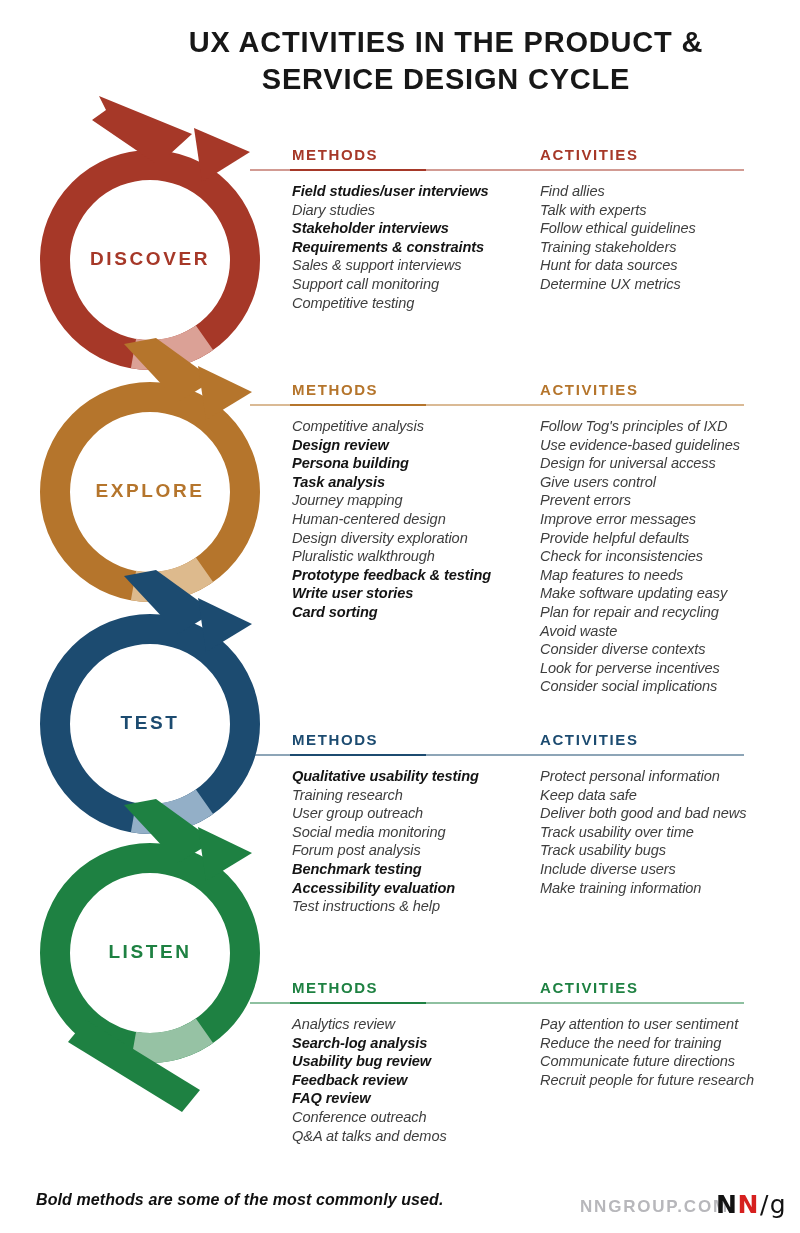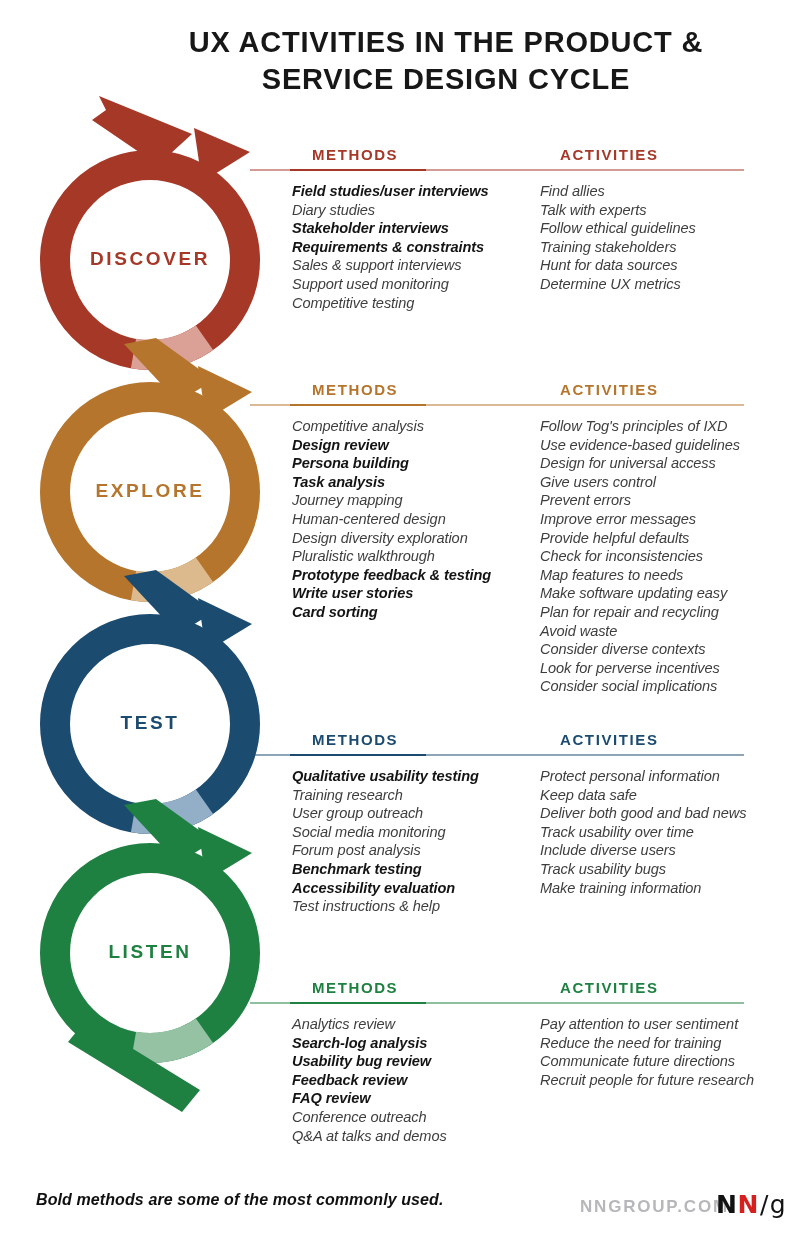--- a/index.html
+++ b/index.html
@@ -4,21 +4,21 @@
 <style>
   html,body{margin:0;padding:0;background:#ffffff;}
   .canvas{position:relative;width:800px;height:1233px;background:#ffffff;overflow:hidden;
           font-family:"Liberation Sans",sans-serif;}
   .title{position:absolute;top:24px;left:0;width:100%;text-align:center;
          font-size:29px;line-height:1.28;font-weight:bold;color:#171717;letter-spacing:0.8px;margin-left:46px;}
   #cycle-svg{position:absolute;left:0;top:60px;width:300px;height:1080px;}
   .phase-label{position:absolute;left:30px;width:240px;text-align:center;
                font-weight:bold;font-size:19px;letter-spacing:2.6px;}
   .section{position:absolute;left:0;width:800px;height:10px;}
-  .colhead{position:absolute;top:0;font-size:15px;font-weight:bold;letter-spacing:1.6px;white-space:nowrap;margin-left:20px;}
+  .colhead{position:absolute;top:0;font-size:15px;font-weight:bold;letter-spacing:1.6px;white-space:nowrap;}
   .colhead.methods{left:292px;}
   .colhead.activities{left:540px;}
   .rule-light{position:absolute;top:23px;left:250px;width:494px;height:2px;opacity:0.5;}
   .rule-dark{position:absolute;top:23px;left:290px;width:136px;height:2px;}
   .list{position:absolute;top:36px;font-style:italic;}
   .list.methods{left:292px;width:244px;}
   .list.activities{left:540px;width:258px;}
   .item{font-size:14.6px;line-height:18.6px;color:#3E3E3E;letter-spacing:-0.1px;white-space:nowrap;}
   .item.bold{font-weight:bold;color:#141414;}
   .footer-note{position:absolute;left:36px;top:1191px;font-size:16px;font-style:italic;
@@ -78,21 +78,21 @@
         <div class="colhead methods" style="color: rgb(166, 56, 40);">METHODS</div>
         <div class="colhead activities" style="color: rgb(166, 56, 40);">ACTIVITIES</div>
         <div class="rule-light" style="background: rgb(166, 56, 40);"></div>
         <div class="rule-dark" style="background: rgb(166, 56, 40);"></div>
         <div class="list methods">
           <div class="item bold">Field studies/user interviews</div>
           <div class="item">Diary studies</div>
           <div class="item bold">Stakeholder interviews</div>
           <div class="item bold">Requirements &amp; constraints</div>
           <div class="item">Sales &amp; support interviews</div>
-          <div class="item">Support used monitoring</div>
+          <div class="item">Support call monitoring</div>
           <div class="item">Competitive testing</div>
         </div>
         <div class="list activities">
           <div class="item">Find allies</div>
           <div class="item">Talk with experts</div>
           <div class="item">Follow ethical guidelines</div>
           <div class="item">Training stakeholders</div>
           <div class="item">Hunt for data sources</div>
           <div class="item">Determine UX metrics</div>
         </div>
@@ -146,22 +146,22 @@
           <div class="item">Forum post analysis</div>
           <div class="item bold">Benchmark testing</div>
           <div class="item bold">Accessibility evaluation</div>
           <div class="item">Test instructions &amp; help</div>
         </div>
         <div class="list activities">
           <div class="item">Protect personal information</div>
           <div class="item">Keep data safe</div>
           <div class="item">Deliver both good and bad news</div>
           <div class="item">Track usability over time</div>
+          <div class="item">Track usability bugs</div>
           <div class="item">Include diverse users</div>
-          <div class="item">Track usability bugs</div>
           <div class="item">Make training information</div>
         </div>
       </div>
       <div class="section" style="top: 979px;">
         <div class="colhead methods" style="color: rgb(30, 129, 66);">METHODS</div>
         <div class="colhead activities" style="color: rgb(30, 129, 66);">ACTIVITIES</div>
         <div class="rule-light" style="background: rgb(30, 129, 66);"></div>
         <div class="rule-dark" style="background: rgb(30, 129, 66);"></div>
         <div class="list methods">
           <div class="item">Analytics review</div>

